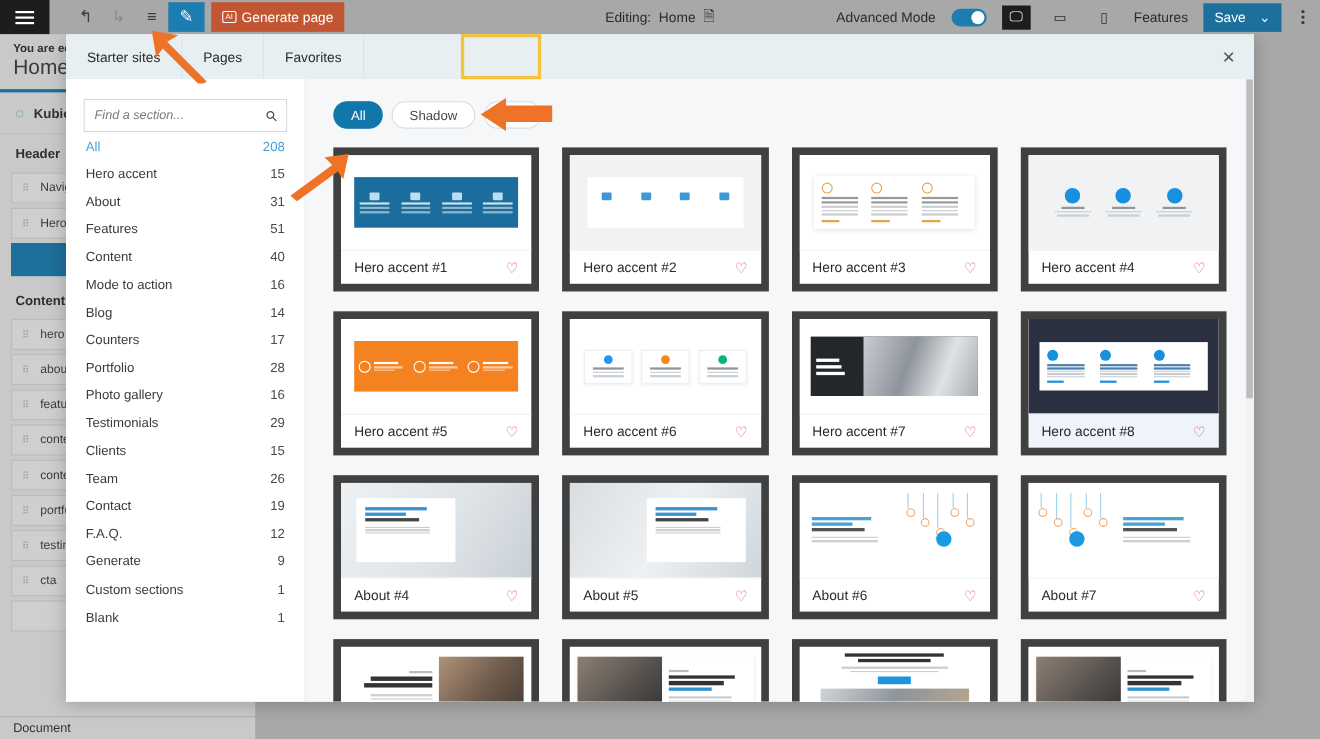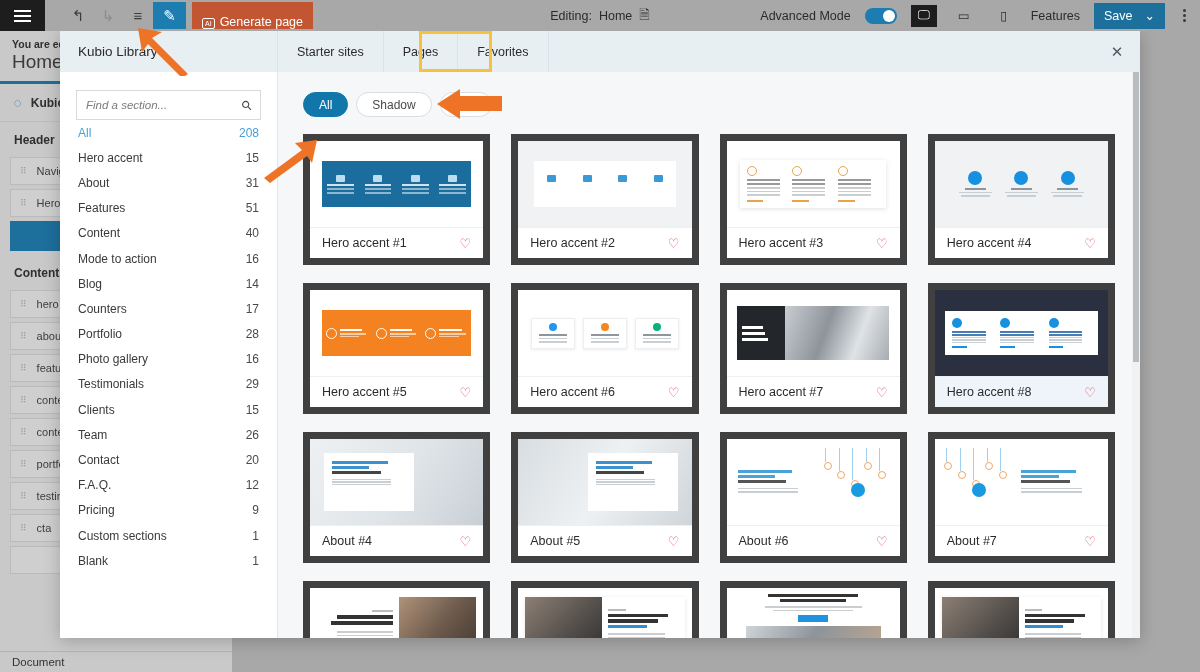--- a/index.html
+++ b/index.html
@@ -27,21 +27,21 @@
 
   .tb-tools { display: flex; align-items: center; gap: 0px; margin-left: 18px; }
   .tb-ico {
     width: 30px; height: 26px; display: flex; align-items: center; justify-content: center;
     color: #3c3c3c; font-size: 15px; line-height: 1;
   }
   .tb-ico.disabled { color: #8c8c8c; }
   .tb-ico.active { background: #1d7cb0; color: #fff; width: 33px; height: 27px; }
   .gen-btn {
     background: #c25632; color: #fff; font-size: 12.5px; height: 27px;
-    display: flex; align-items: flex-end; gap: 5px; padding: 0 10px; margin-left: 6px;
+    display: flex; align-items: center; gap: 5px; padding: 0 10px; margin-left: 6px;
     white-space: nowrap;
   }
   .gen-ai {
     border: 1px solid #fff; font-size: 7px; padding: 1px 2px; line-height: 1;
     border-radius: 2px;
   }
   .tb-center {
     position: absolute; left: 0; right: 0; top: 0; height: 31px;
     display: flex; align-items: center; justify-content: center;
     font-size: 12.5px; color: #2b2b2b; gap: 7px; pointer-events: none;
@@ -251,21 +251,20 @@
       <span>cta</span>
     </div>
   <div class="lp-item"></div>
 </div>
 <div class="lp-bottom">
   <span>Document</span>
 </div>
 
 <div class="modal">
   <div class="modal-head">
-    <div class="m-title">Kubio Library</div>
     <div class="m-tabs">
       <div class="m-tab">Starter sites</div>
       <div class="m-tab">Pages</div>
       <div class="m-tab">Favorites</div>
     </div>
     <div class="m-close">✕</div>
   </div>
 
   <div class="modal-body">
 
@@ -322,28 +321,28 @@
           <div class="cat-row">
             <span>Clients</span>
             <span class="cat-count">15</span>
           </div>
           <div class="cat-row">
             <span>Team</span>
             <span class="cat-count">26</span>
           </div>
           <div class="cat-row">
             <span>Contact</span>
-            <span class="cat-count">20</span>
+            <span class="cat-count">19</span>
           </div>
           <div class="cat-row">
             <span>F.A.Q.</span>
             <span class="cat-count">12</span>
           </div>
           <div class="cat-row">
-            <span>Pricing</span>
+            <span>Generate</span>
             <span class="cat-count">9</span>
           </div>
           <div class="cat-row">
             <span>Custom sections</span>
             <span class="cat-count">1</span>
           </div>
           <div class="cat-row">
             <span>Blank</span>
             <span class="cat-count">1</span>
           </div>

